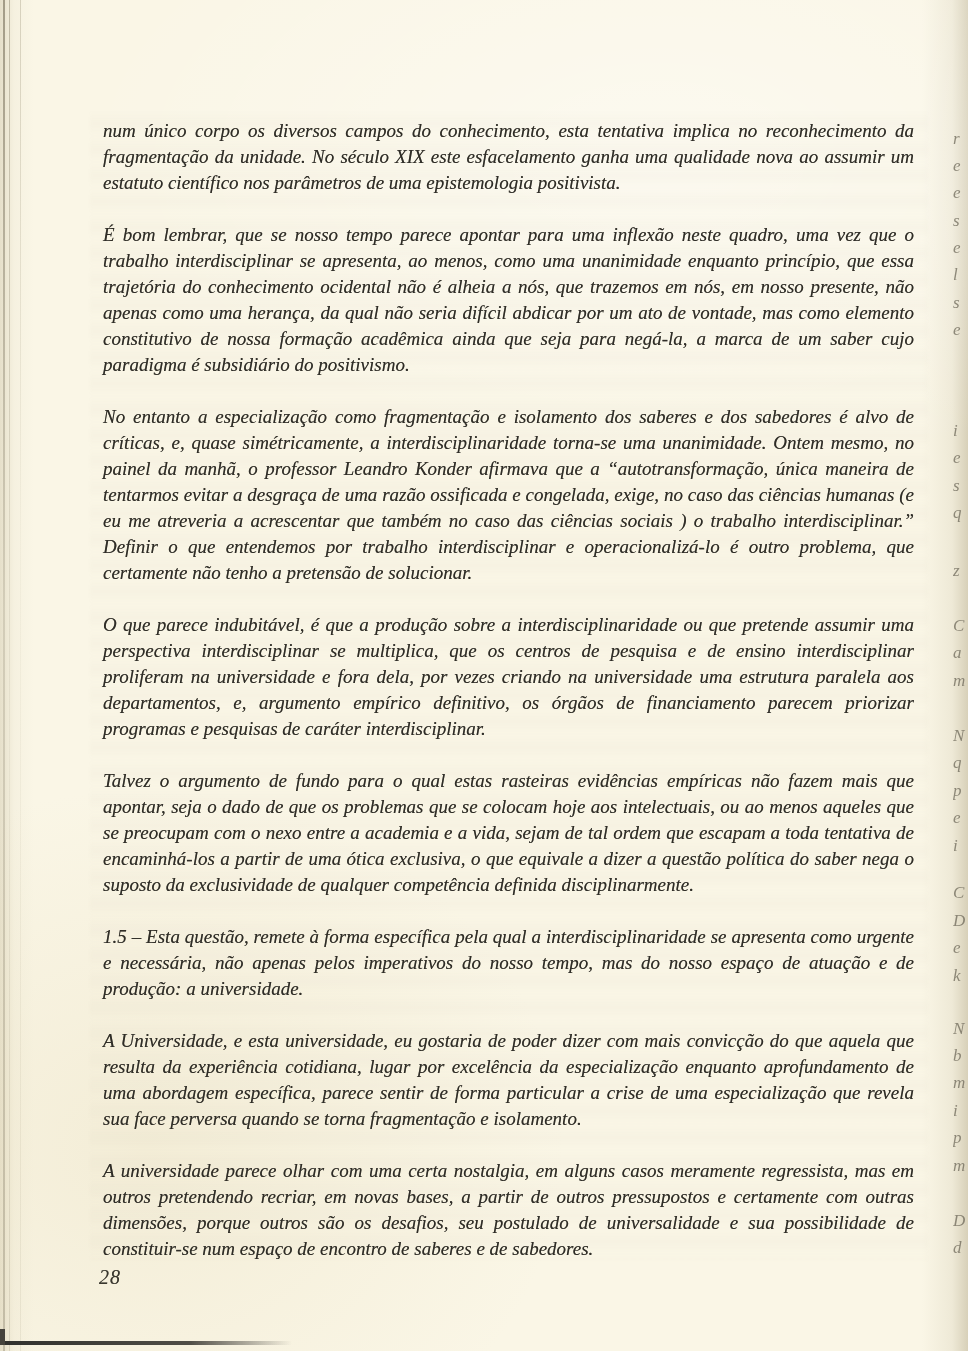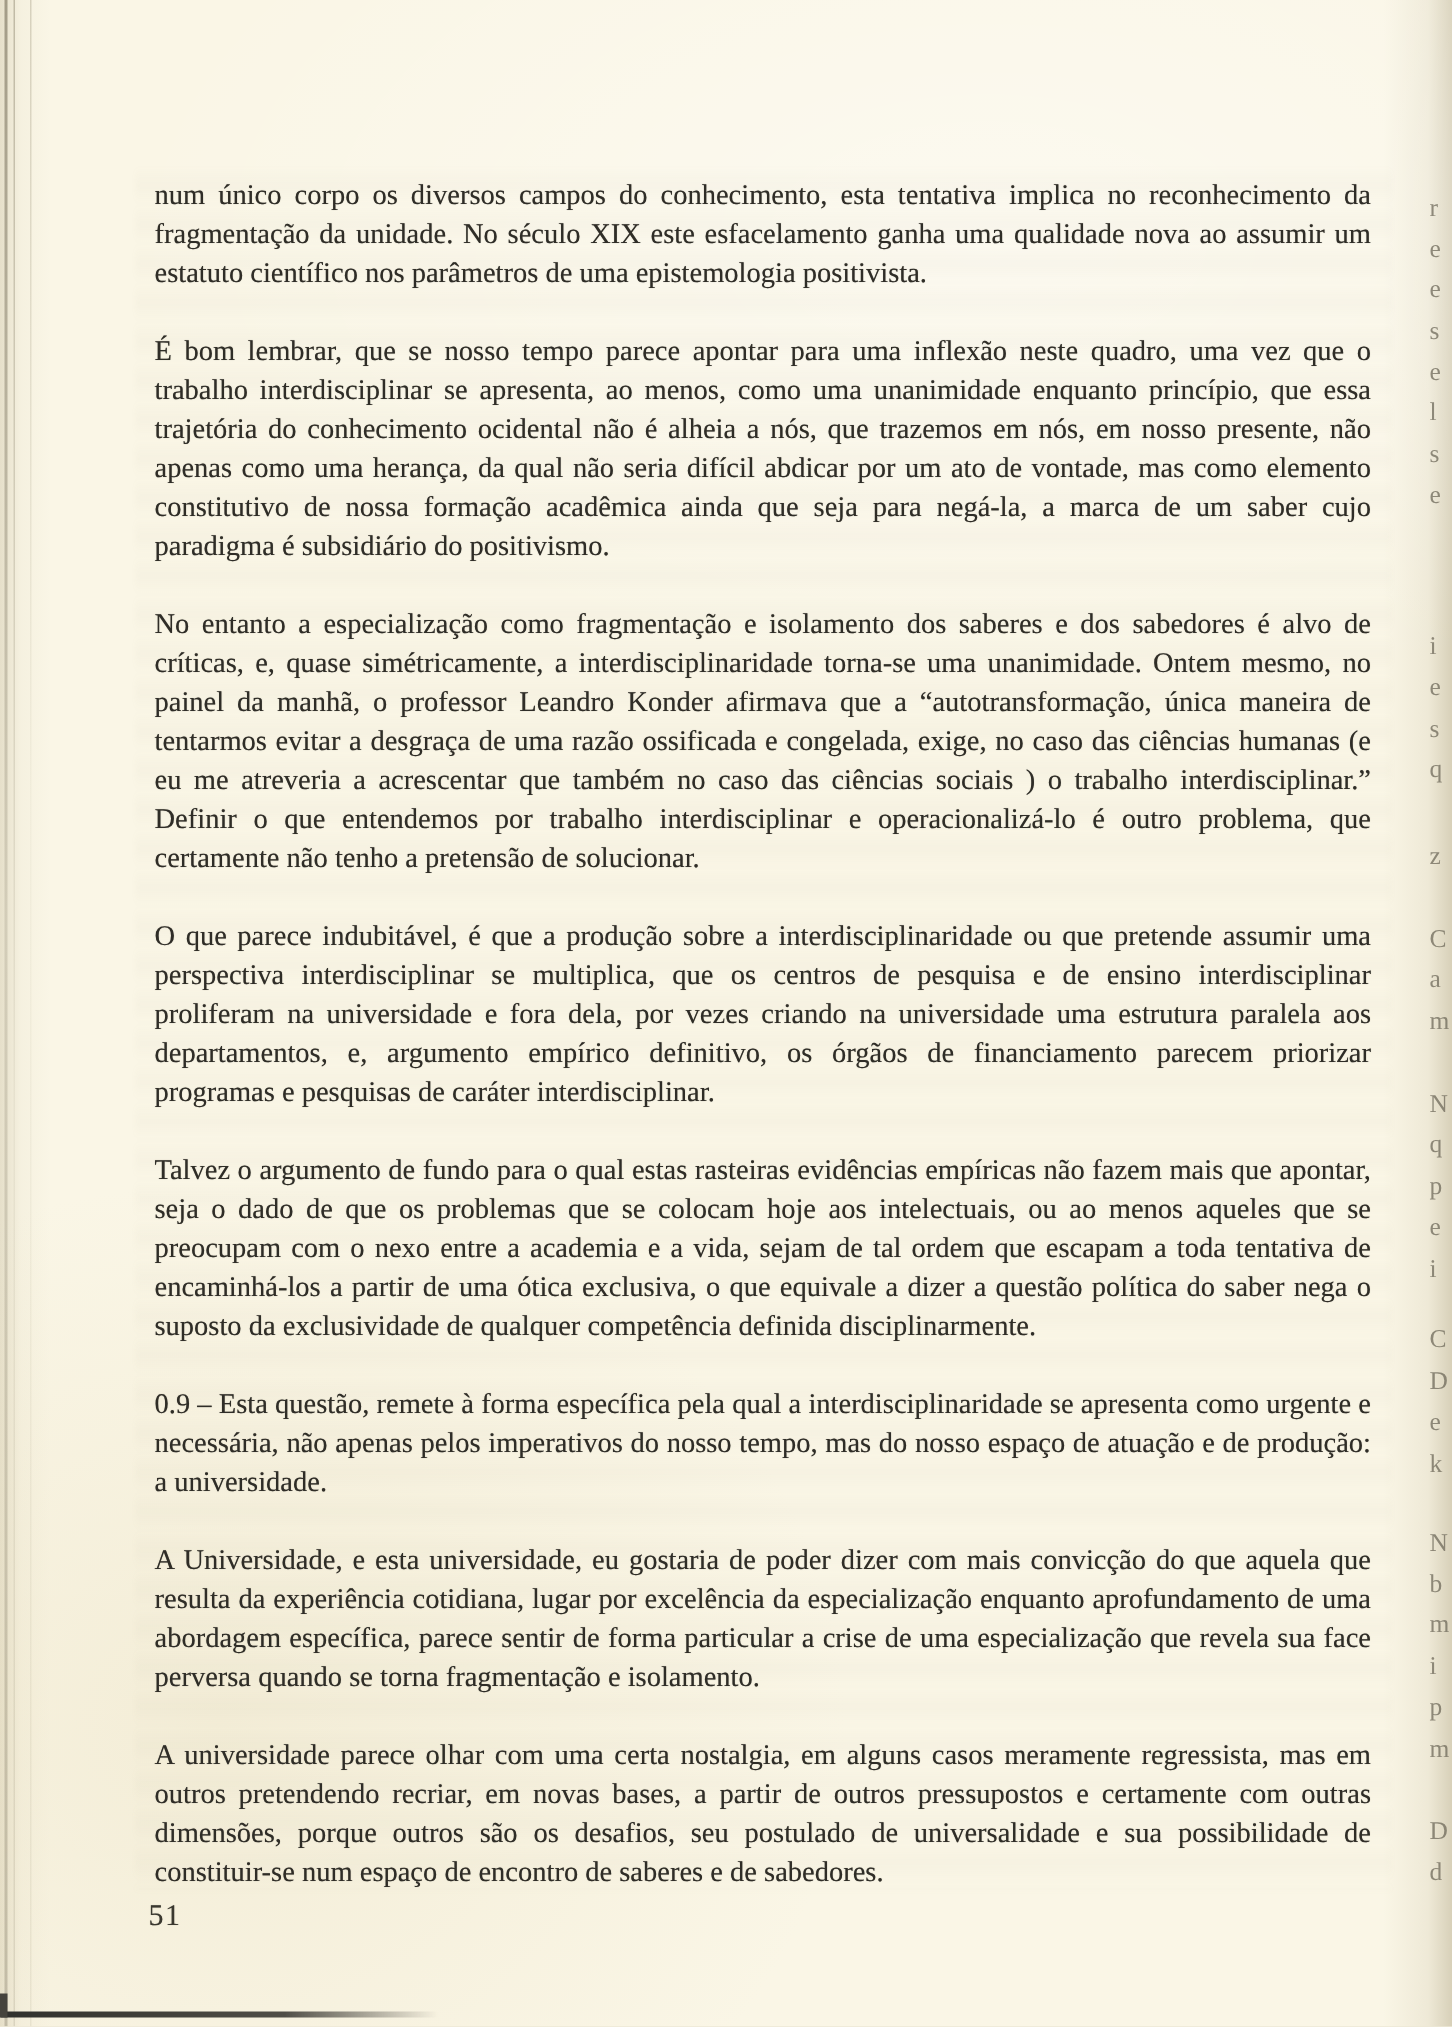--- a/index.html
+++ b/index.html
@@ -9,20 +9,21 @@
     width:968px;height:1351px;
     margin:0 auto;
     overflow:hidden;
     font-family:"Liberation Serif","DejaVu Serif",serif;
     background:
       radial-gradient(ellipse 900px 500px at 68% 12%, rgba(255,255,255,0.40), rgba(255,255,255,0) 65%),
       radial-gradient(ellipse 700px 600px at 15% 85%, rgba(228,216,180,0.30), rgba(228,216,180,0) 60%),
       linear-gradient(to right, rgba(205,196,168,0.45) 0px, rgba(205,196,168,0.10) 14px, rgba(205,196,168,0) 34px),
       linear-gradient(to left, rgba(168,156,122,0.42) 0px, rgba(168,156,122,0.14) 16px, rgba(168,156,122,0) 46px),
       #faf6e6;
+    font-style: italic;
   }
   
   .vline{position:absolute;top:0;bottom:0;width:2px;pointer-events:none;}
   .vline.v1{left:3px;background:linear-gradient(to bottom, rgba(105,97,76,0.55), rgba(105,97,76,0.18) 45%, rgba(105,97,76,0.30));}
   .vline.v2{left:9px;width:1px;background:linear-gradient(to bottom, rgba(120,112,88,0.40), rgba(120,112,88,0.08) 55%, rgba(120,112,88,0.18));}
   .vline.v3{left:20px;width:1px;background:linear-gradient(to bottom, rgba(140,131,104,0.30), rgba(140,131,104,0.05) 40%, rgba(140,131,104,0.12));}
   
   .bleed{
     position:absolute;left:90px;right:40px;top:110px;bottom:90px;
     pointer-events:none;
@@ -76,26 +77,26 @@
   <div class="vline v3"></div>
 
   <div class="bleed"></div>
 
   <main class="text-block" id="text-block">
       <p>num único corpo os diversos campos do conhecimento, esta tentativa implica no reconhecimento da fragmentação da unidade. No século XIX este esfacelamento ganha uma qualidade nova ao assumir um estatuto científico nos parâmetros de uma epistemologia positivista.</p>
       <p>É bom lembrar, que se nosso tempo parece apontar para uma inflexão neste quadro, uma vez que o trabalho interdisciplinar se apresenta, ao menos, como uma unanimidade enquanto princípio, que essa trajetória do conhecimento ocidental não é alheia a nós, que trazemos em nós, em nosso presente, não apenas como uma herança, da qual não seria difícil abdicar por um ato de vontade, mas como elemento constitutivo de nossa formação acadêmica ainda que seja para negá-la, a marca de um saber cujo paradigma é subsidiário do positivismo.</p>
       <p>No entanto a especialização como fragmentação e isolamento dos saberes e dos sabedores é alvo de críticas, e, quase simétricamente, a interdisciplinaridade torna-se uma unanimidade. Ontem mesmo, no painel da manhã, o professor Leandro Konder afirmava que a “autotransformação, única maneira de tentarmos evitar a desgraça de uma razão ossificada e congelada, exige, no caso das ciências humanas (e eu me atreveria a acrescentar que também no caso das ciências sociais ) o trabalho interdisciplinar.” Definir o que entendemos por trabalho interdisciplinar e operacionalizá-lo é outro problema, que certamente não tenho a pretensão de solucionar.</p>
       <p>O que parece indubitável, é que a produção sobre a interdisciplinaridade ou que pretende assumir uma perspectiva interdisciplinar se multiplica, que os centros de pesquisa e de ensino interdisciplinar proliferam na universidade e fora dela, por vezes criando na universidade uma estrutura paralela aos departamentos, e, argumento empírico definitivo, os órgãos de financiamento parecem priorizar programas e pesquisas de caráter interdisciplinar.</p>
       <p>Talvez o argumento de fundo para o qual estas rasteiras evidências empíricas não fazem mais que apontar, seja o dado de que os problemas que se colocam hoje aos intelectuais, ou ao menos aqueles que se preocupam com o nexo entre a academia e a vida, sejam de tal ordem que escapam a toda tentativa de encaminhá-los a partir de uma ótica exclusiva, o que equivale a dizer a questão política do saber nega o suposto da exclusividade de qualquer competência definida disciplinarmente.</p>
-      <p>0.9 – Esta questão, remete à forma específica pela qual a interdisciplinaridade se apresenta como urgente e necessária, não apenas pelos imperativos do nosso tempo, mas do nosso espaço de atuação e de produção: a universidade.</p>
+      <p>1.5 – Esta questão, remete à forma específica pela qual a interdisciplinaridade se apresenta como urgente e necessária, não apenas pelos imperativos do nosso tempo, mas do nosso espaço de atuação e de produção: a universidade.</p>
       <p>A Universidade, e esta universidade, eu gostaria de poder dizer com mais convicção do que aquela que resulta da experiência cotidiana, lugar por excelência da especialização enquanto aprofundamento de uma abordagem específica, parece sentir de forma particular a crise de uma especialização que revela sua face perversa quando se torna fragmentação e isolamento.</p>
       <p>A universidade parece olhar com uma certa nostalgia, em alguns casos meramente regressista, mas em outros pretendendo recriar, em novas bases, a partir de outros pressupostos e certamente com outras dimensões, porque outros são os desafios, seu postulado de universalidade e sua possibilidade de constituir-se num espaço de encontro de saberes e de sabedores.</p>
     </main>
 
-  <div class="page-number">51</div>
+  <div class="page-number">28</div>
 
   <div id="edge-fragments">
       <span class="fragment" style="top: 128px;">r</span>
       <span class="fragment" style="top: 155px;">e</span>
       <span class="fragment" style="top: 182px;">e</span>
       <span class="fragment" style="top: 210px;">s</span>
       <span class="fragment" style="top: 237px;">e</span>
       <span class="fragment" style="top: 264px;">l</span>
       <span class="fragment" style="top: 292px;">s</span>
       <span class="fragment" style="top: 319px;">e</span>

